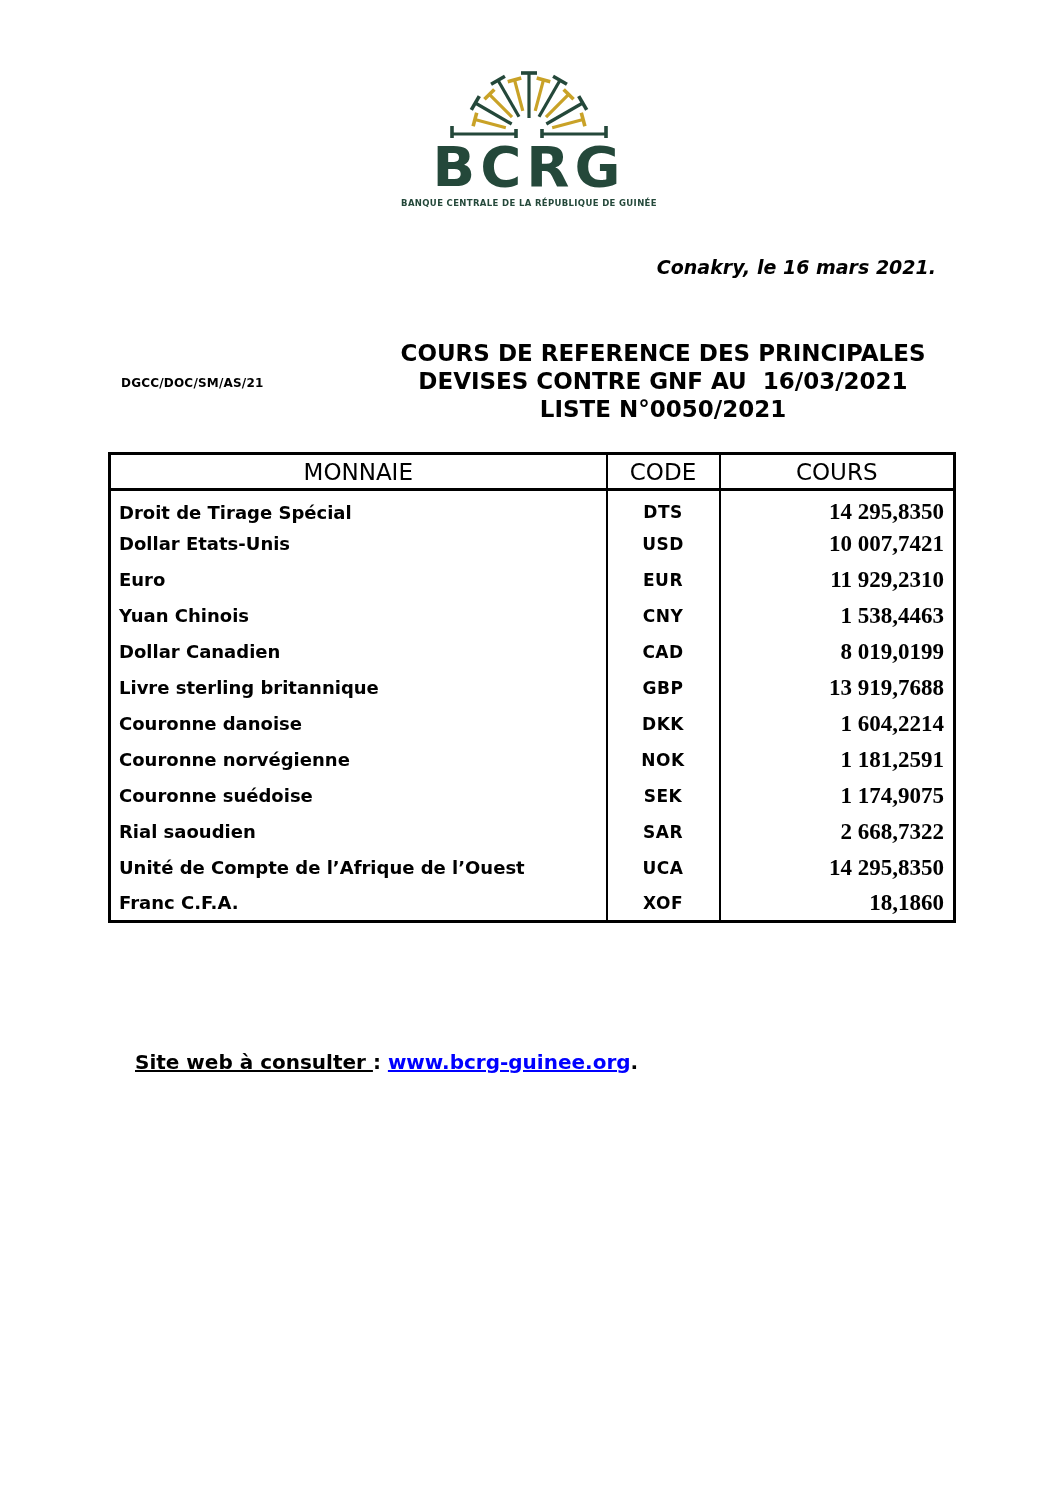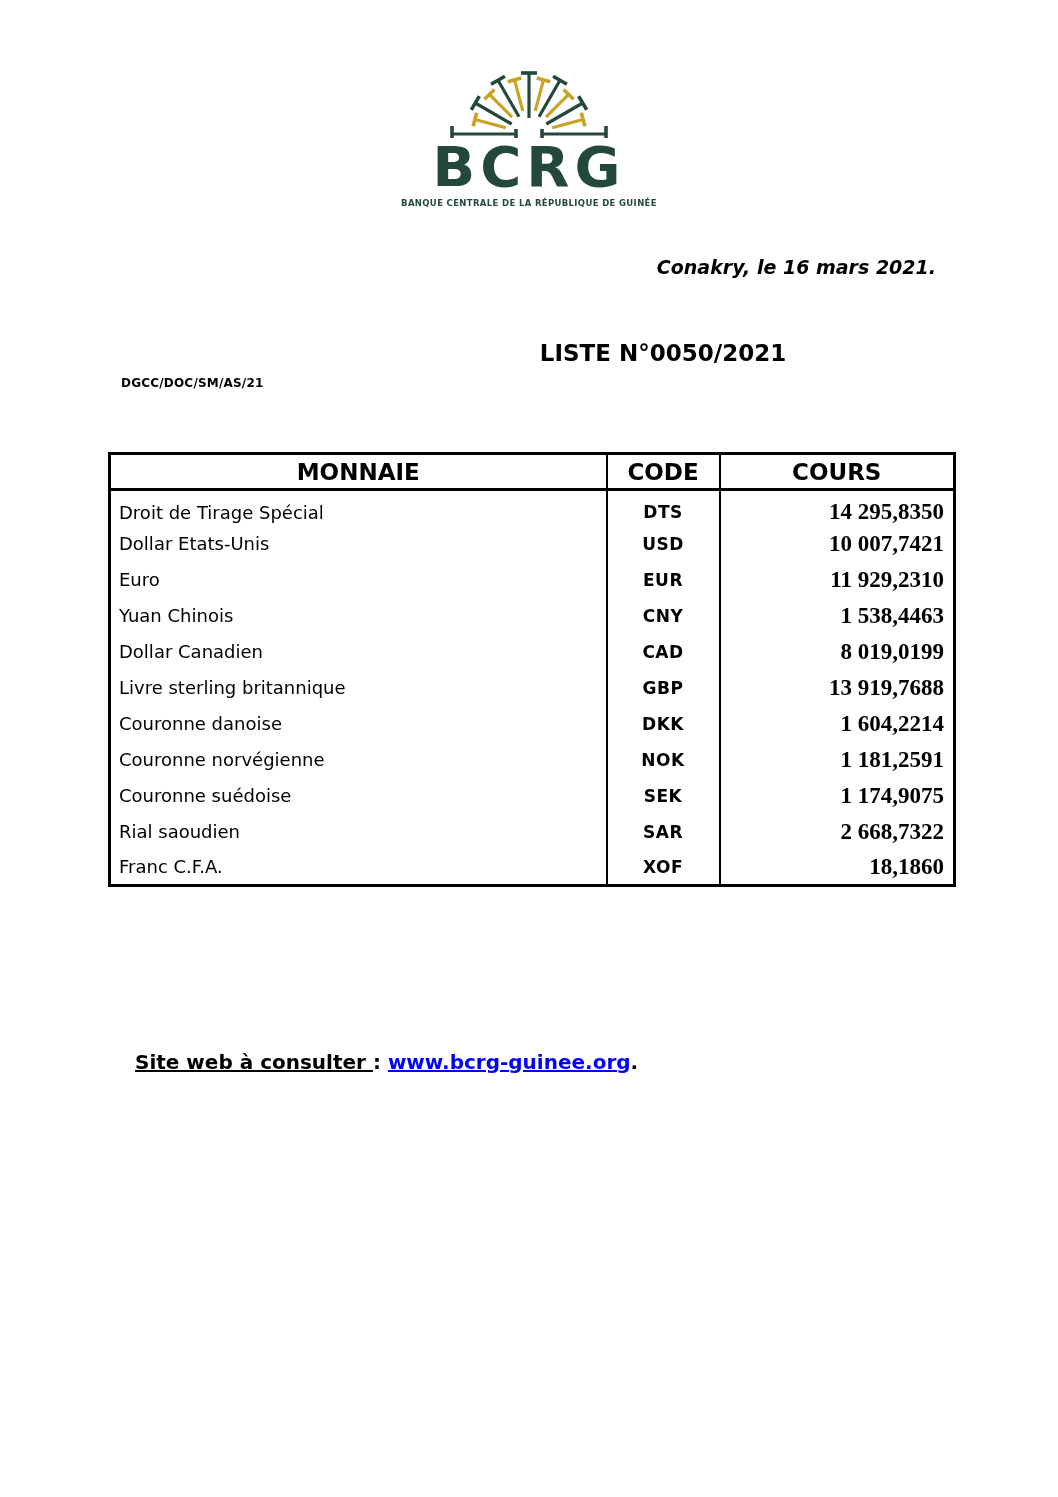--- a/index.html
+++ b/index.html
@@ -89,38 +89,38 @@
   .rate-table col.c-monnaie { width: 497px; }
   .rate-table col.c-code    { width: 113px; }
   .rate-table col.c-cours   { width: 235px; }
   .rate-table { border: 3px solid #000; }
   .rate-table th {
     border: 2px solid #000;
     border-top: 3px solid #000;
     border-bottom: 3px solid #000;
     height: 36px;
     font-size: 23px;
-    font-weight: bold;
+    font-weight: normal;
     text-align: center;
     vertical-align: middle;
     padding: 0;
   }
   .rate-table th:first-child { border-left: 3px solid #000; }
   .rate-table th:last-child  { border-right: 3px solid #000; }
   .rate-table td {
     border-left: 2px solid #000;
     border-right: 2px solid #000;
     height: 36px;
     vertical-align: middle;
     padding: 0;
   }
   .rate-table tbody tr:first-child td { padding-top: 8px; }
   .rate-table td.td-monnaie {
     font-size: 18px;
-    font-weight: normal;
+    font-weight: bold;
     text-align: left;
     padding-left: 8px;
     border-left: 3px solid #000;
     white-space: nowrap;
   }
   .rate-table td.td-code {
     font-size: 17px;
     font-weight: bold;
     text-align: center;
     letter-spacing: 0.5px;
@@ -190,20 +190,22 @@
       </svg>
     <div class="logo-acronym">BCRG</div>
     <div class="logo-fullname">BANQUE CENTRALE DE LA RÉPUBLIQUE DE GUINÉE</div>
   </div>
 
   <div class="date-line">Conakry, le 16 mars 2021.</div>
 
   <div class="ref-code">DGCC/DOC/SM/AS/21</div>
 
   <div class="doc-title">
+    <div class="title-line">COURS DE REFERENCE DES PRINCIPALES</div>
+    <div class="title-line">DEVISES CONTRE GNF AU  16/03/2021</div>
     <div class="title-line">LISTE N°0050/2021</div>
   </div>
 
   <table class="rate-table">
     <colgroup>
       <col class="c-monnaie">
         <col class="c-code">
         <col class="c-cours">
     </colgroup>
     <thead>
@@ -258,20 +260,25 @@
           <td class="td-monnaie">Couronne suédoise</td>
           <td class="td-code">SEK</td>
           <td class="td-cours">1 174,9075</td>
         </tr>
         <tr>
           <td class="td-monnaie">Rial saoudien</td>
           <td class="td-code">SAR</td>
           <td class="td-cours">2 668,7322</td>
         </tr>
         <tr>
+          <td class="td-monnaie">Unité de Compte de l’Afrique de l’Ouest</td>
+          <td class="td-code">UCA</td>
+          <td class="td-cours">14 295,8350</td>
+        </tr>
+        <tr>
           <td class="td-monnaie">Franc C.F.A.</td>
           <td class="td-code">XOF</td>
           <td class="td-cours">18,1860</td>
         </tr>
       </tbody>
   </table>
 
   <div class="site-line"><span class="site-label">Site web à consulter </span><span>: </span><a class="site-link">www.bcrg-guinee.org</a><span>.</span></div>
 
 </div>

